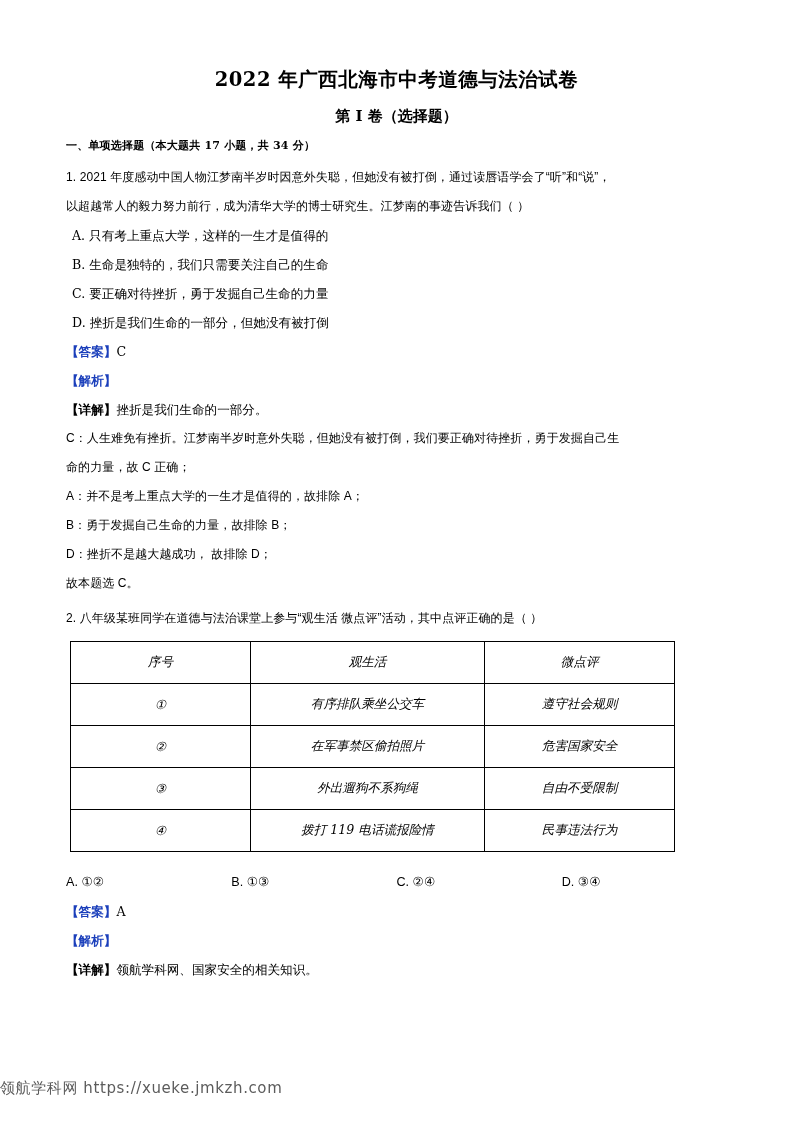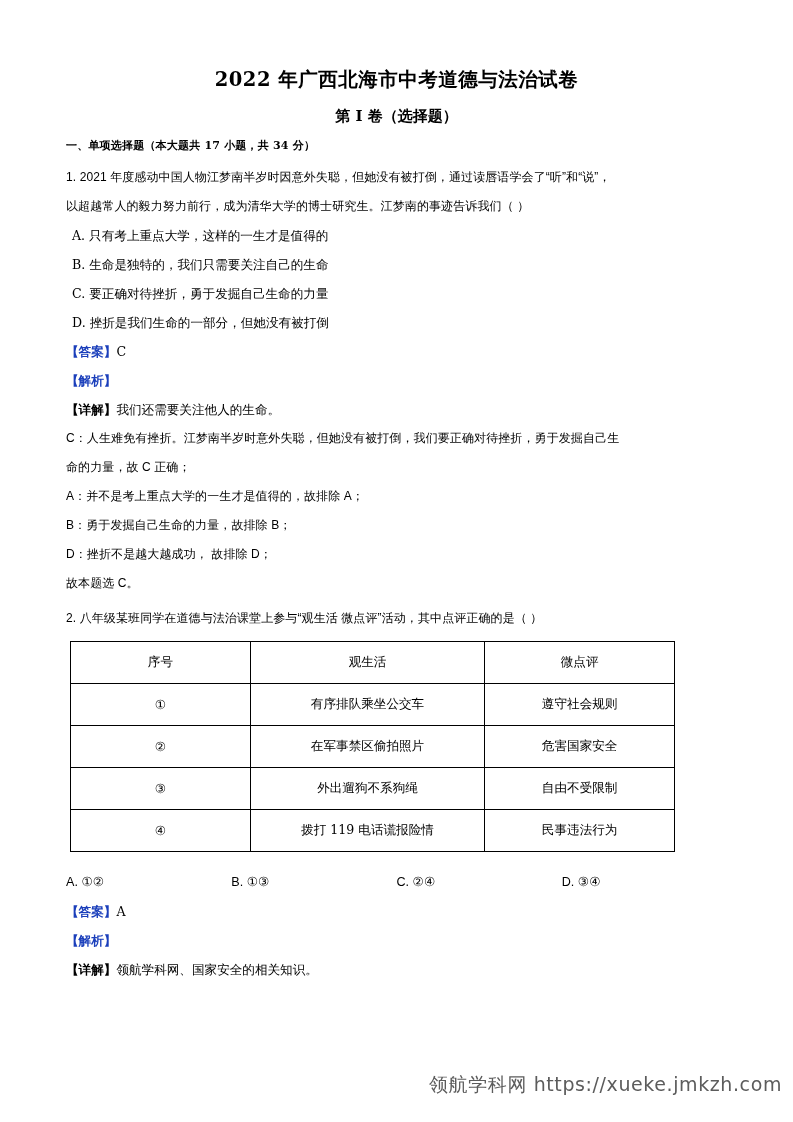--- a/index.html
+++ b/index.html
@@ -82,42 +82,43 @@
     margin: 8px 0 10px 4px;
     font-family: "DejaVu Serif", "Liberation Serif", serif;
     font-size: 12.6px;
   }
   table.q2 td, table.q2 th {
     border: 1px solid #000000;
     text-align: center;
     height: 41px;
     font-weight: normal;
     padding: 0 0;
+    font-style: italic;
   }
   table.q2 .c1 { width: 180px; }
   table.q2 .c2 { width: 235px; }
   table.q2 .c3 { width: 190px; }
   .options-row {
     display: flex;
     font-family: Liberation Sans, sans-serif;
     font-size: 12.6px;
     line-height: 29px;
     margin-top: 16px;
   }
   .options-row > div {
     width: 25%;
   }
   .footer {
     position: absolute;
     left: 0;
     right: 11px;
     bottom: 24px;
-    text-align: right;
+    text-align: left;
     font-family: "DejaVu Sans", "Liberation Sans", sans-serif;
-    font-size: 19px;
+    font-size: 15px;
     color: #5c5c5c;
     letter-spacing: 0.6px;
   }
   .nowrap { white-space: nowrap; }
 </style>
 </head>
 <body>
 
 <div class="page">
 
@@ -138,21 +139,21 @@
 
     <div class="ansline">
       <span class="blue bold">【答案】</span><span>C</span>
     </div>
 
     <div class="ansline">
       <span class="blue bold">【解析】</span>
     </div>
 
     <div class="ansline">
-      <span class="bold">【详解】</span><span>我们还需要关注他人的生命。</span>
+      <span class="bold">【详解】</span><span>挫折是我们生命的一部分。</span>
     </div>
 
     <div class="para">C：人生难免有挫折。江梦南半岁时意外失聪，但她没有被打倒，我们要正确对待挫折，勇于发掘自己生</div>
     <div class="para">命的力量，故 C 正确；</div>
     <div class="para">A：并不是考上重点大学的一生才是值得的，故排除 A；</div>
     <div class="para">B：勇于发掘自己生命的力量，故排除 B；</div>
     <div class="para">D：挫折不是越大越成功，  故排除 D；</div>
     <div class="para">故本题选 C。</div>
   </div>
 

